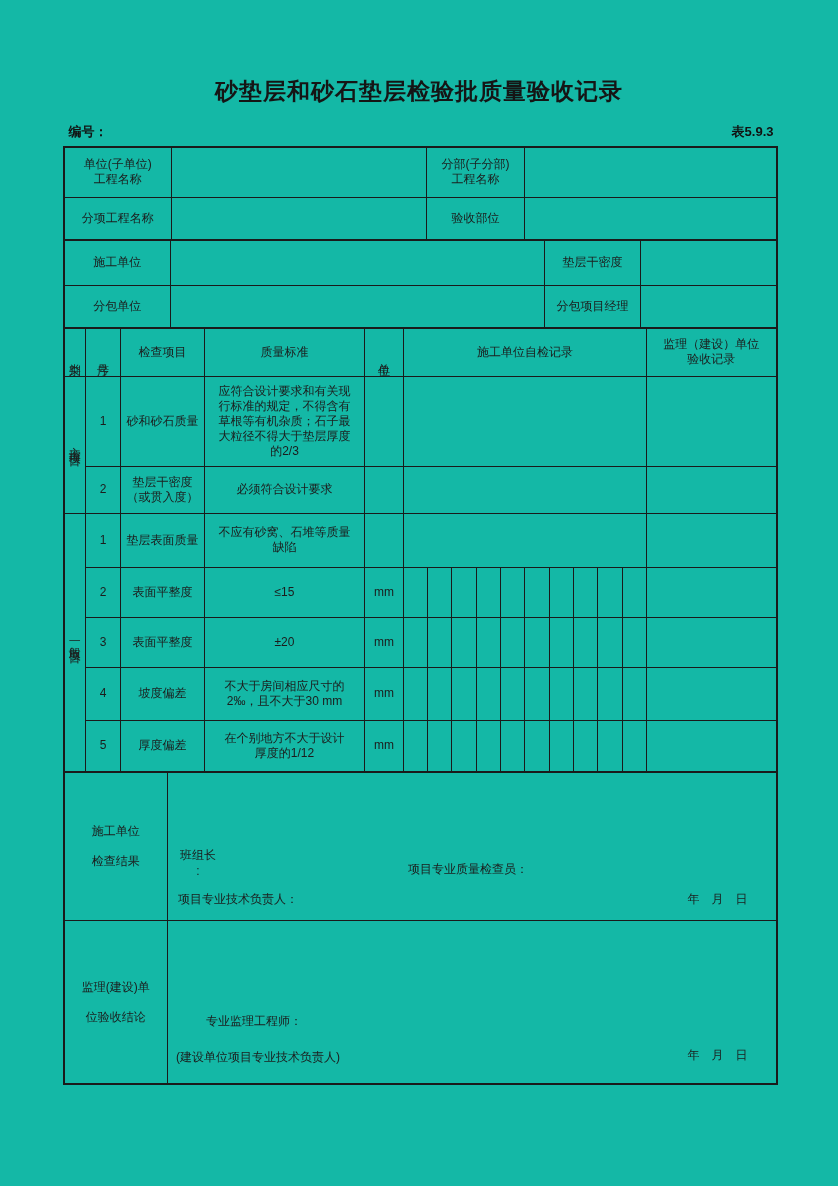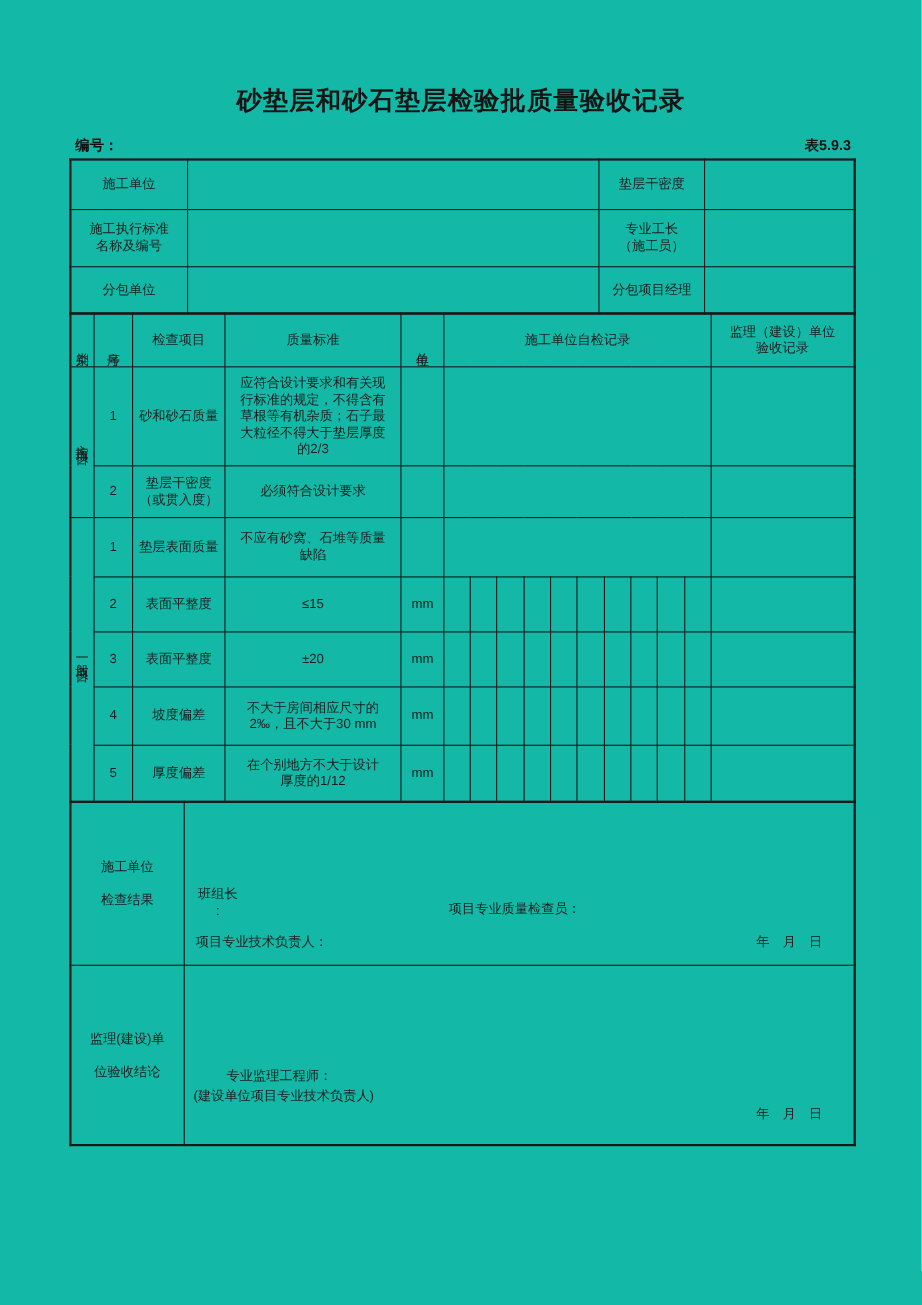--- a/index.html
+++ b/index.html
@@ -45,41 +45,57 @@
 <div class="page">
   <div class="sheet">
 
     <h1 class="title">砂垫层和砂石垫层检验批质量验收记录</h1>
 
     <div class="meta-row">
       <span>编号：</span>
       <span>表5.9.3</span>
     </div>
 
+    <table class="tbl">
+      <colgroup>
+          <col style="width:108px">
+          <col style="width:255px">
+          <col style="width:98px">
+          <col style="width:252px">
+        </colgroup>
+      <tbody>
+          <tr style="height:50px">
+        <td class="pre">单位(子单位)
+工程名称</td>
+        <td></td>
+        <td class="pre">分部(子分部)
+工程名称</td>
+        <td></td>
+      </tr>
+      <tr style="height:43px">
+        <td>分项工程名称</td>
+        <td></td>
+        <td>验收部位</td>
+        <td></td>
+      </tr>
+    </tbody>
+      </table>
 
     <table class="tbl stack">
       <colgroup>
           <col style="width:107px">
           <col style="width:374px">
           <col style="width:96px">
           <col style="width:136px">
         </colgroup>
       <tbody>
           <tr style="height:45px">
         <td>施工单位</td>
         <td></td>
         <td>垫层干密度</td>
-        <td></td>
-      </tr>
-      <tr style="height:52px">
-        <td class="pre">施工执行标准
-名称及编号</td>
-        <td></td>
-        <td class="pre">专业工长
-（施工员）</td>
         <td></td>
       </tr>
       <tr style="height:43px">
         <td>分包单位</td>
         <td></td>
         <td>分包项目经理</td>
         <td></td>
       </tr>
     </tbody>
       </table>
@@ -241,21 +257,21 @@
           <span class="abs" style="left:240px;top:88px;text-align:right;">项目专业质量检查员：</span>
           <span class="abs" style="left:10px;top:118px;text-align:right;">项目专业技术负责人：</span>
           <span class="abs" style="right:28px;top:118px;">年　月　日</span>
         </td>
       </tr>
       <tr style="height:164px">
         <td><span class="section-label">监理(建设)单
 位验收结论</span></td>
         <td class="sig-cell">
           <span class="abs" style="left:38px;top:92px;">专业监理工程师：</span>
-          <span class="abs" style="left:8px;top:110px;text-align:right;">(建设单位项目专业技术负责人)</span>
+          <span class="abs" style="left:8px;top:128px;text-align:right;">(建设单位项目专业技术负责人)</span>
           <span class="abs" style="right:28px;top:126px;">年　月　日</span>
         </td>
       </tr>
     </tbody>
       </table>
 
   </div>
 </div>
 
 </body></html>

